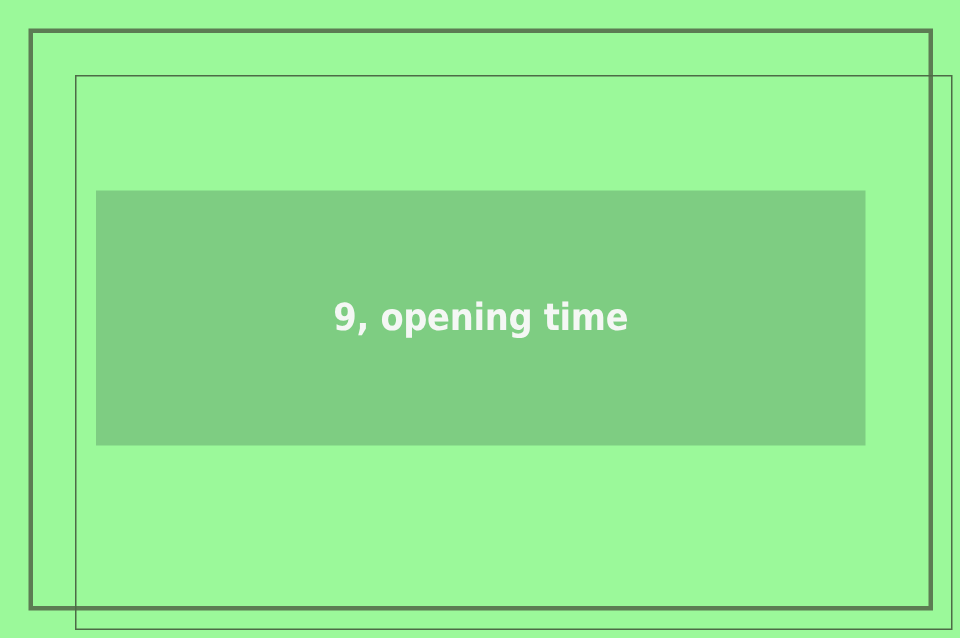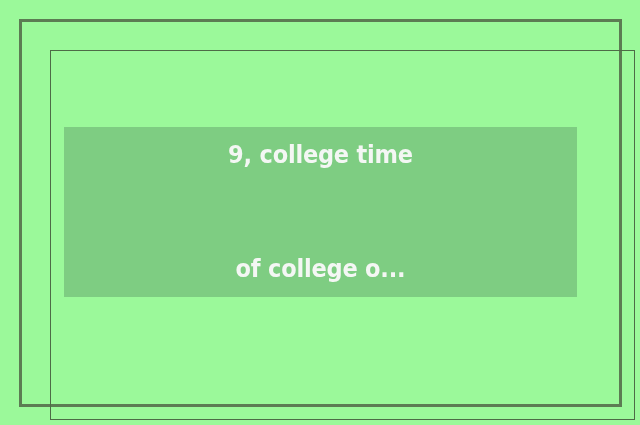--- a/index.html
+++ b/index.html
@@ -85,18 +85,17 @@
 <div class="stage">
 
   <div class="frame-outer">
 
     <div class="frame-inner"></div>
 
   </div>
 
   <div class="card">
     <div class="card-text">
-      <span class="card-text-line">9, college time</span>
-      <span class="card-text-line">of college o...</span>
+      <span class="card-text-line">9, opening time</span>
     </div>
   </div>
 
 </div>
 
 </body></html>

